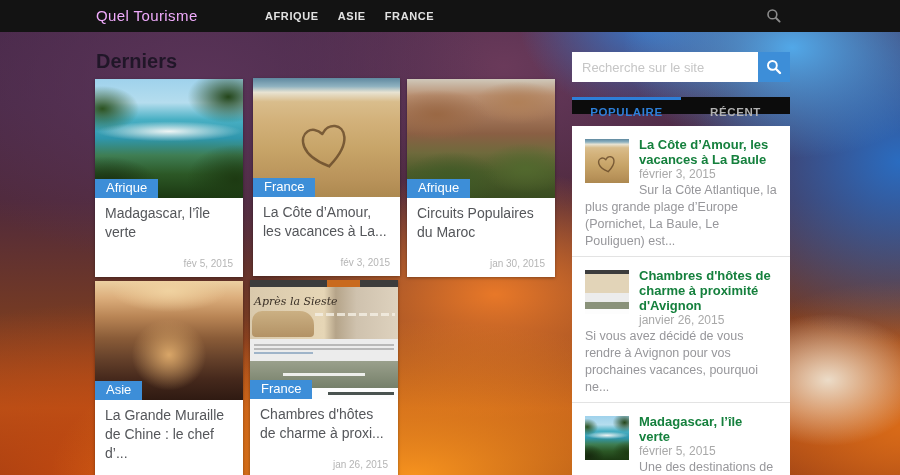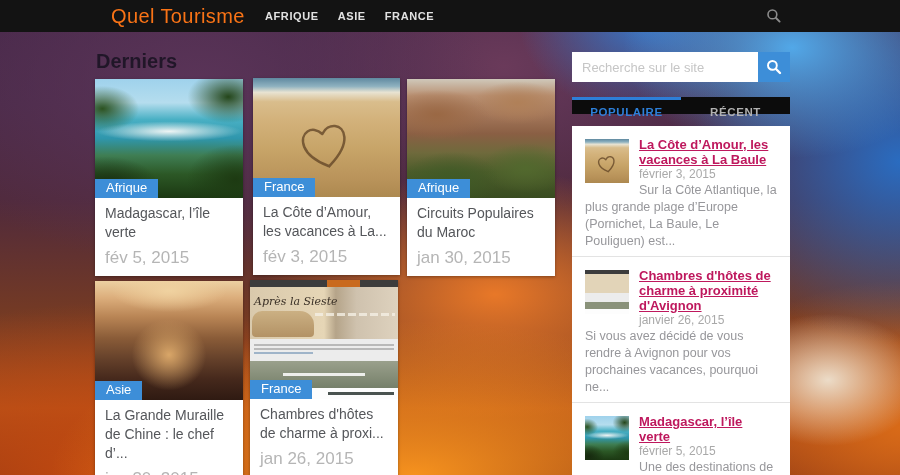--- a/index.html
+++ b/index.html
@@ -16,41 +16,41 @@
       radial-gradient(ellipse 520px 220px at 46% 100%, #f6921e 0%, rgba(246,146,30,0) 70%),
       radial-gradient(ellipse 420px 230px at 12% 100%, #c44a10 0%, rgba(196,74,16,0) 75%),
       radial-gradient(ellipse 360px 190px at 55% 62%, #e87828 0%, rgba(232,120,40,0) 65%),
       radial-gradient(ellipse 420px 260px at 22% 18%, #5a3458 0%, rgba(90,52,88,0) 70%),
       radial-gradient(ellipse 320px 210px at 56% 14%, #6a3a5a 0%, rgba(106,58,90,0) 70%),
       linear-gradient(180deg,#46284a 0%,#4a2a48 22%,#502a3c 42%,#743a24 66%,#b4511a 86%,#8a3414 100%);
   }
 
   
   .topbar { position:absolute; top:0; left:0; width:900px; height:32px; background:#131313; z-index:30; }
-  .logo { position:absolute; left:111px; top:0; line-height:32px; color:#f97316; font-size:20px; letter-spacing:.4px; cursor:pointer; }
+  .logo { position:absolute; left:96px; top:0; line-height:32px; color:#f0abfc; font-size:15px; letter-spacing:.4px; cursor:pointer; }
   .nav { position:absolute; left:265px; top:0; height:32px; display:flex; }
   .nav-item { line-height:32px; margin-right:19px; color:#e2e2e2; font-size:11px; font-weight:bold; letter-spacing:.6px; cursor:pointer; }
   .hdr-search { position:absolute; left:766px; top:8px; width:16px; height:16px; color:#8c8c8c; cursor:pointer; }
   .hdr-search svg, .s-btn svg { width:100%; height:100%; display:block; }
 
   
   .section-heading { position:absolute; left:96px; top:50px; font-size:20px; font-weight:bold; color:#14101e; opacity:.8; z-index:5; }
 
   
   .card { position:absolute; width:148px; background:#fff; box-shadow:0 1px 3px rgba(0,0,0,.35); z-index:5; cursor:pointer; }
   .card1{ left:95px;  top:79px; }
   .card2{ left:253px; top:78px; width:147px; }
   .card3{ left:407px; top:79px; }
   .card4{ left:95px;  top:281px; }
   .card5{ left:250px; top:280px; }
   .img { position:relative; width:100%; height:119px; overflow:hidden; }
   .badge { position:absolute; left:0; bottom:0; background:#3d8ed8; color:#fff; font-size:13px; padding:1px 11px 3px; z-index:2; cursor:pointer; }
   .card-body { padding:6px 10px 8px; }
   .card-title { font-size:14px; line-height:19px; color:#54565a; cursor:pointer; }
-  .card-date { margin-top:6px; text-align:left; font-size:17px; color:#b5b5b5; }
+  .card-date { margin-top:16px; text-align:right; font-size:10px; color:#b5b5b5; }
 
   
   .img-madagascar { background:
     radial-gradient(ellipse 60% 45% at 8% 92%, #16290e 0%, rgba(22,41,14,0) 60%),
     radial-gradient(ellipse 55% 50% at 95% 85%, #1d3a12 0%, rgba(29,58,18,0) 60%),
     radial-gradient(ellipse 50% 40% at 90% 15%, #24461a 0%, rgba(36,70,26,0) 55%),
     radial-gradient(ellipse 45% 35% at 5% 25%, #2c5220 0%, rgba(44,82,32,0) 55%),
     radial-gradient(ellipse 70% 12% at 50% 44%, #eef4f4 0%, rgba(238,244,244,0) 70%),
     linear-gradient(180deg,#9fd2ec 0%,#b5ddee 20%,#49b0c4 34%,#2f96ac 50%,#3f7e54 64%,#2c5826 80%,#1b3812 100%); }
   .img-sand { background:
@@ -92,21 +92,21 @@
   .search-input::placeholder { color:#c6c6c6; }
   .s-btn { width:32px; height:30px; border:0; background:#3d8ed8; color:#fff; padding:7px; cursor:pointer; }
   .tabs { position:absolute; left:572px; top:97px; width:218px; height:17px; display:flex; background:#0c0c0c; z-index:6; }
   .tab { flex:1; text-align:center; font-size:11.5px; font-weight:bold; letter-spacing:.6px; line-height:25px;
     border-top:3px solid transparent; color:#b2b2b2; cursor:pointer; }
   .tab.active { color:#2d7fd8; border-top-color:#2d7fd8; }
   .posts { position:absolute; left:572px; top:126px; width:218px; height:349px; background:#fff; overflow:hidden; z-index:6; }
   .post { padding:11px 13px 6px; border-bottom:1px solid #e3e3e3; overflow:visible; }
   .thumb { float:left; width:44px; height:44px; margin:2px 10px 8px 0; cursor:pointer; position:relative; overflow:hidden; }
   .thumb-website { background:linear-gradient(180deg,#3c3c3c 0 8%,#e2d4b8 8% 52%,#ececec 52% 72%,#8a927a 72% 88%,#fdfdfd 88% 100%); }
-  .post-title { font-size:13px; font-weight:bold; line-height:15px; color:#be185d; cursor:pointer;text-decoration:underline; }
+  .post-title { font-size:13px; font-weight:bold; line-height:15px; color:#15803d; cursor:pointer; }
   .post-date { font-size:12px; line-height:15px; color:#a9a9a9; margin-top:0; }
   .post-excerpt { font-size:12.5px; line-height:17px; color:#97979b; }
   .post::after { content:""; display:block; clear:both; }
 </style>
 </head>
 <body>
 
 <div id="screen">
 
   <div class="topbar">

